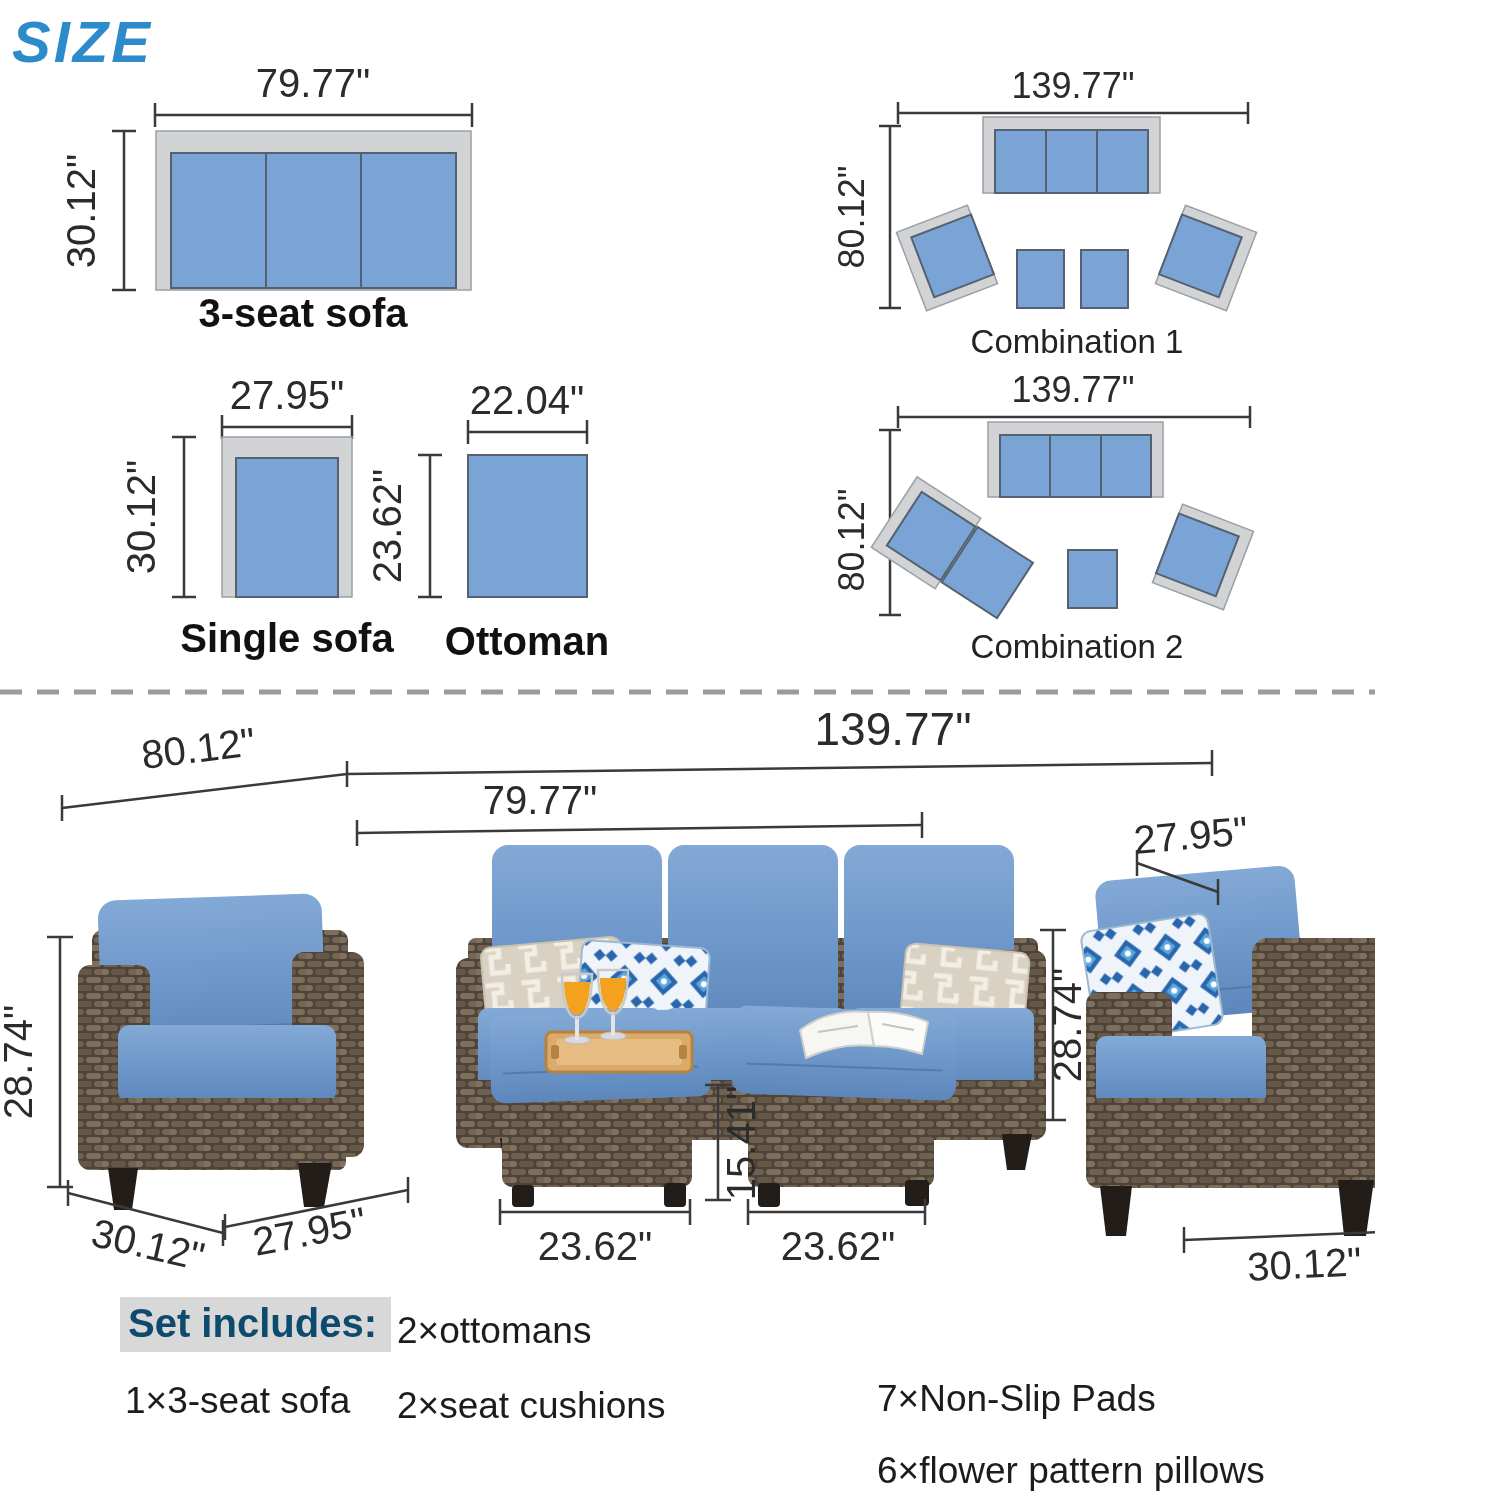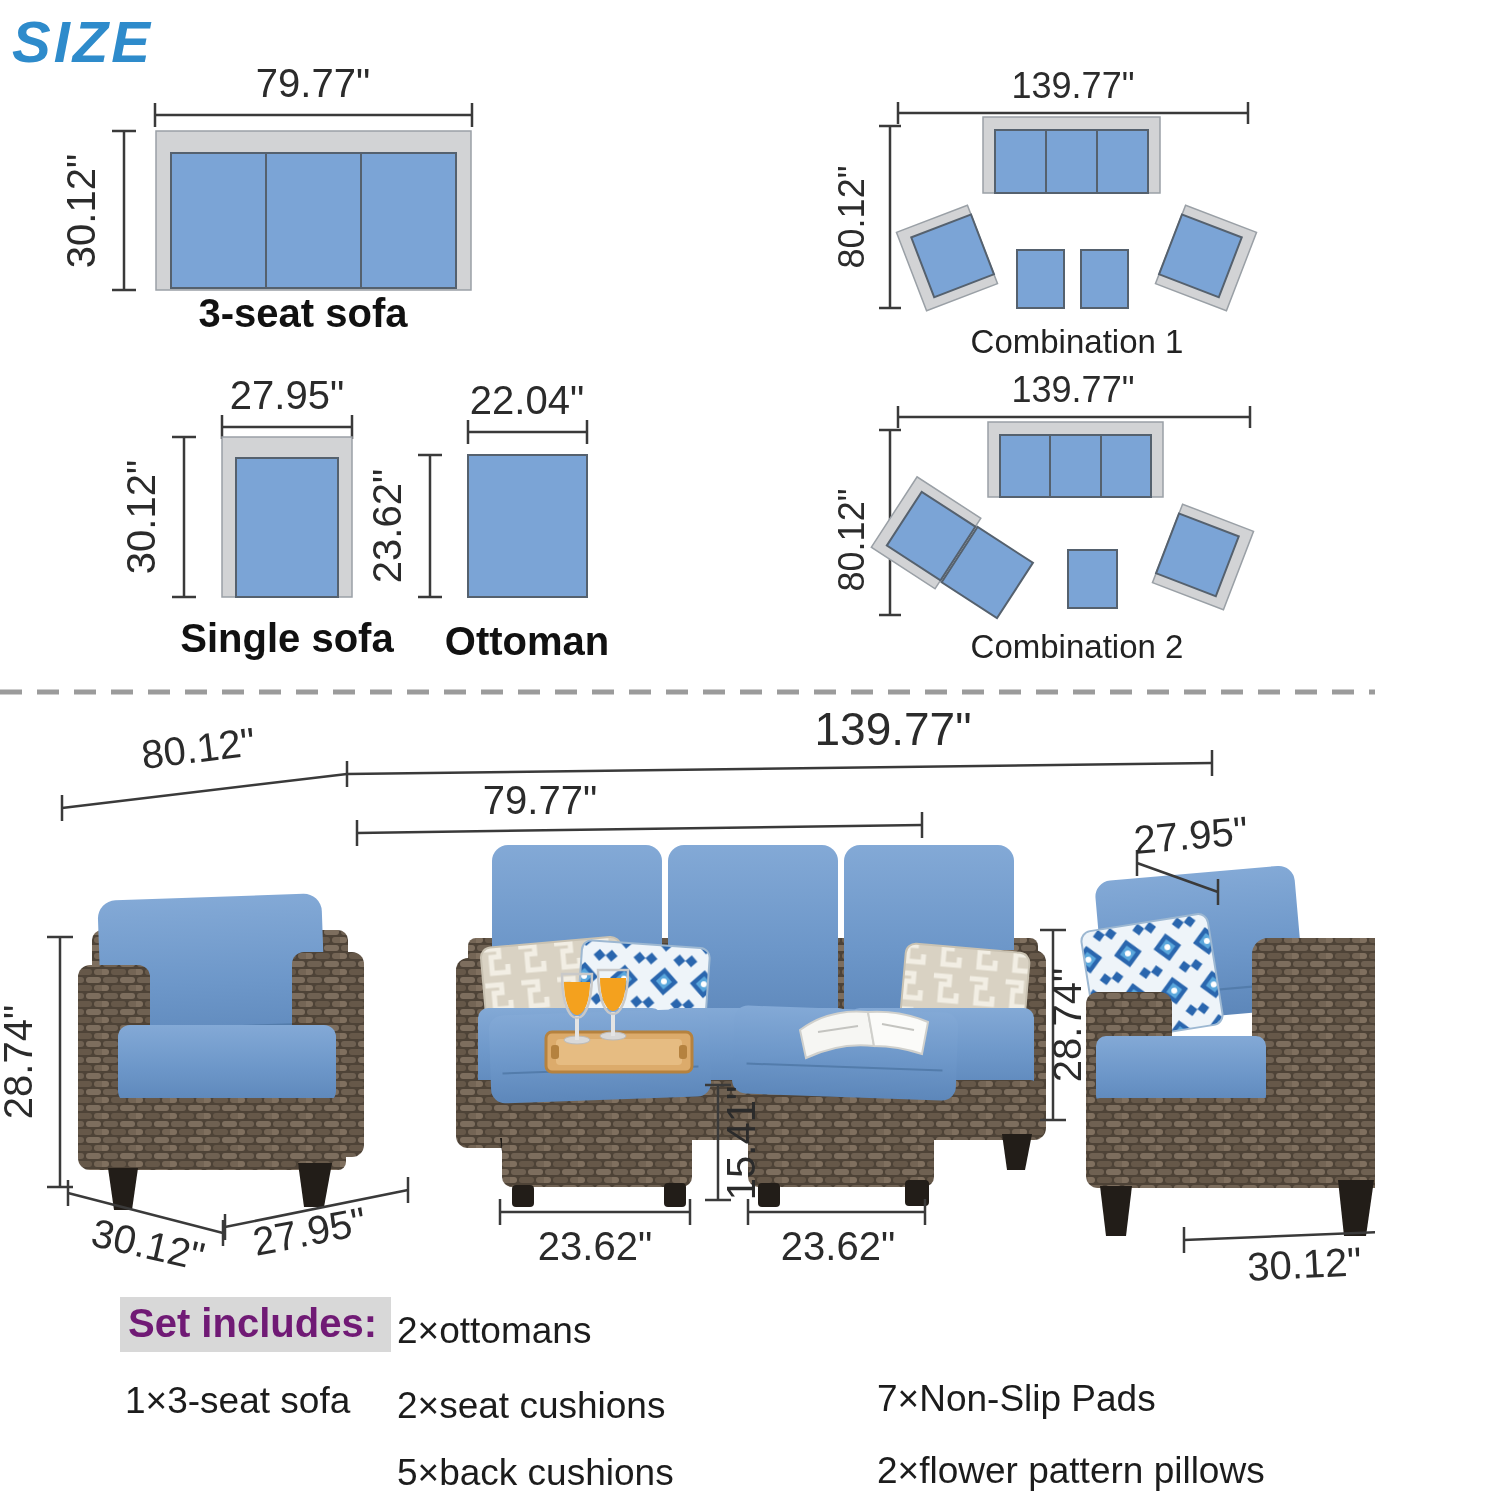--- a/index.html
+++ b/index.html
@@ -8,21 +8,21 @@
   .size-title{position:absolute;left:12px;top:8px;font-size:58px;font-weight:bold;
               font-style:italic;color:#2E8BCB;letter-spacing:3px;}
   .gfx{position:absolute;left:0;top:0;}
   svg text{font-family:"Liberation Sans", sans-serif;fill:#2b2b2b;}
   .dimtxt{font-size:40px;}
   .dimtxt-sm{font-size:36px;}
   .dimtxt-lg{font-size:46px;}
   .cap{font-size:40px;font-weight:bold;fill:#111;}
   .combo-cap{font-size:33px;fill:#222;}
   .includes-item{position:absolute;font-size:37px;color:#1c1c1c;white-space:nowrap;}
-  .includes-head{position:absolute;font-size:40px;font-weight:bold;color:#701a75;
+  .includes-head{position:absolute;font-size:40px;font-weight:bold;color:#0c4a6e;
                  background:#d8d8d8;padding:4px 14px 6px 8px;white-space:nowrap;}
 </style>
 </head>
 <body>
 
 <div class="canvas">
 
   <div class="size-title">SIZE</div>
 
   <svg class="gfx" width="1500" height="1500" viewBox="0 0 1500 1500">
@@ -328,17 +328,16 @@
     <text class="dimtxt" x="595" y="1260" text-anchor="middle" font-size="42">23.62"</text>
     <text class="dimtxt" x="838" y="1260" text-anchor="middle" font-size="42">23.62"</text>
     <text class="dimtxt" transform="rotate(-90 1470 1078)" x="1470" y="1078" text-anchor="middle" font-size="38">28.74"</text>
     <text class="dimtxt" transform="rotate(-3 1305 1278)" x="1305" y="1278" text-anchor="middle" font-size="42">30.12"</text>
   </svg>
 
   <div class="includes-head" style="left:120px;top:1297px;">Set includes:</div>
   <div class="includes-item" style="left:125px;top:1380px;">1×3-seat sofa</div>
   <div class="includes-item" style="left:397px;top:1310px;">2×ottomans</div>
   <div class="includes-item" style="left:397px;top:1385px;">2×seat cushions</div>
-  <div class="includes-item" style="left:397px;top:1452px;">5×back cushions</div>
   <div class="includes-item" style="left:877px;top:1378px;">7×Non-Slip Pads</div>
-  <div class="includes-item" style="left:877px;top:1450px;">2×flower pattern pillows</div>
+  <div class="includes-item" style="left:877px;top:1450px;">6×flower pattern pillows</div>
 
 </div>
 
 </body></html>

